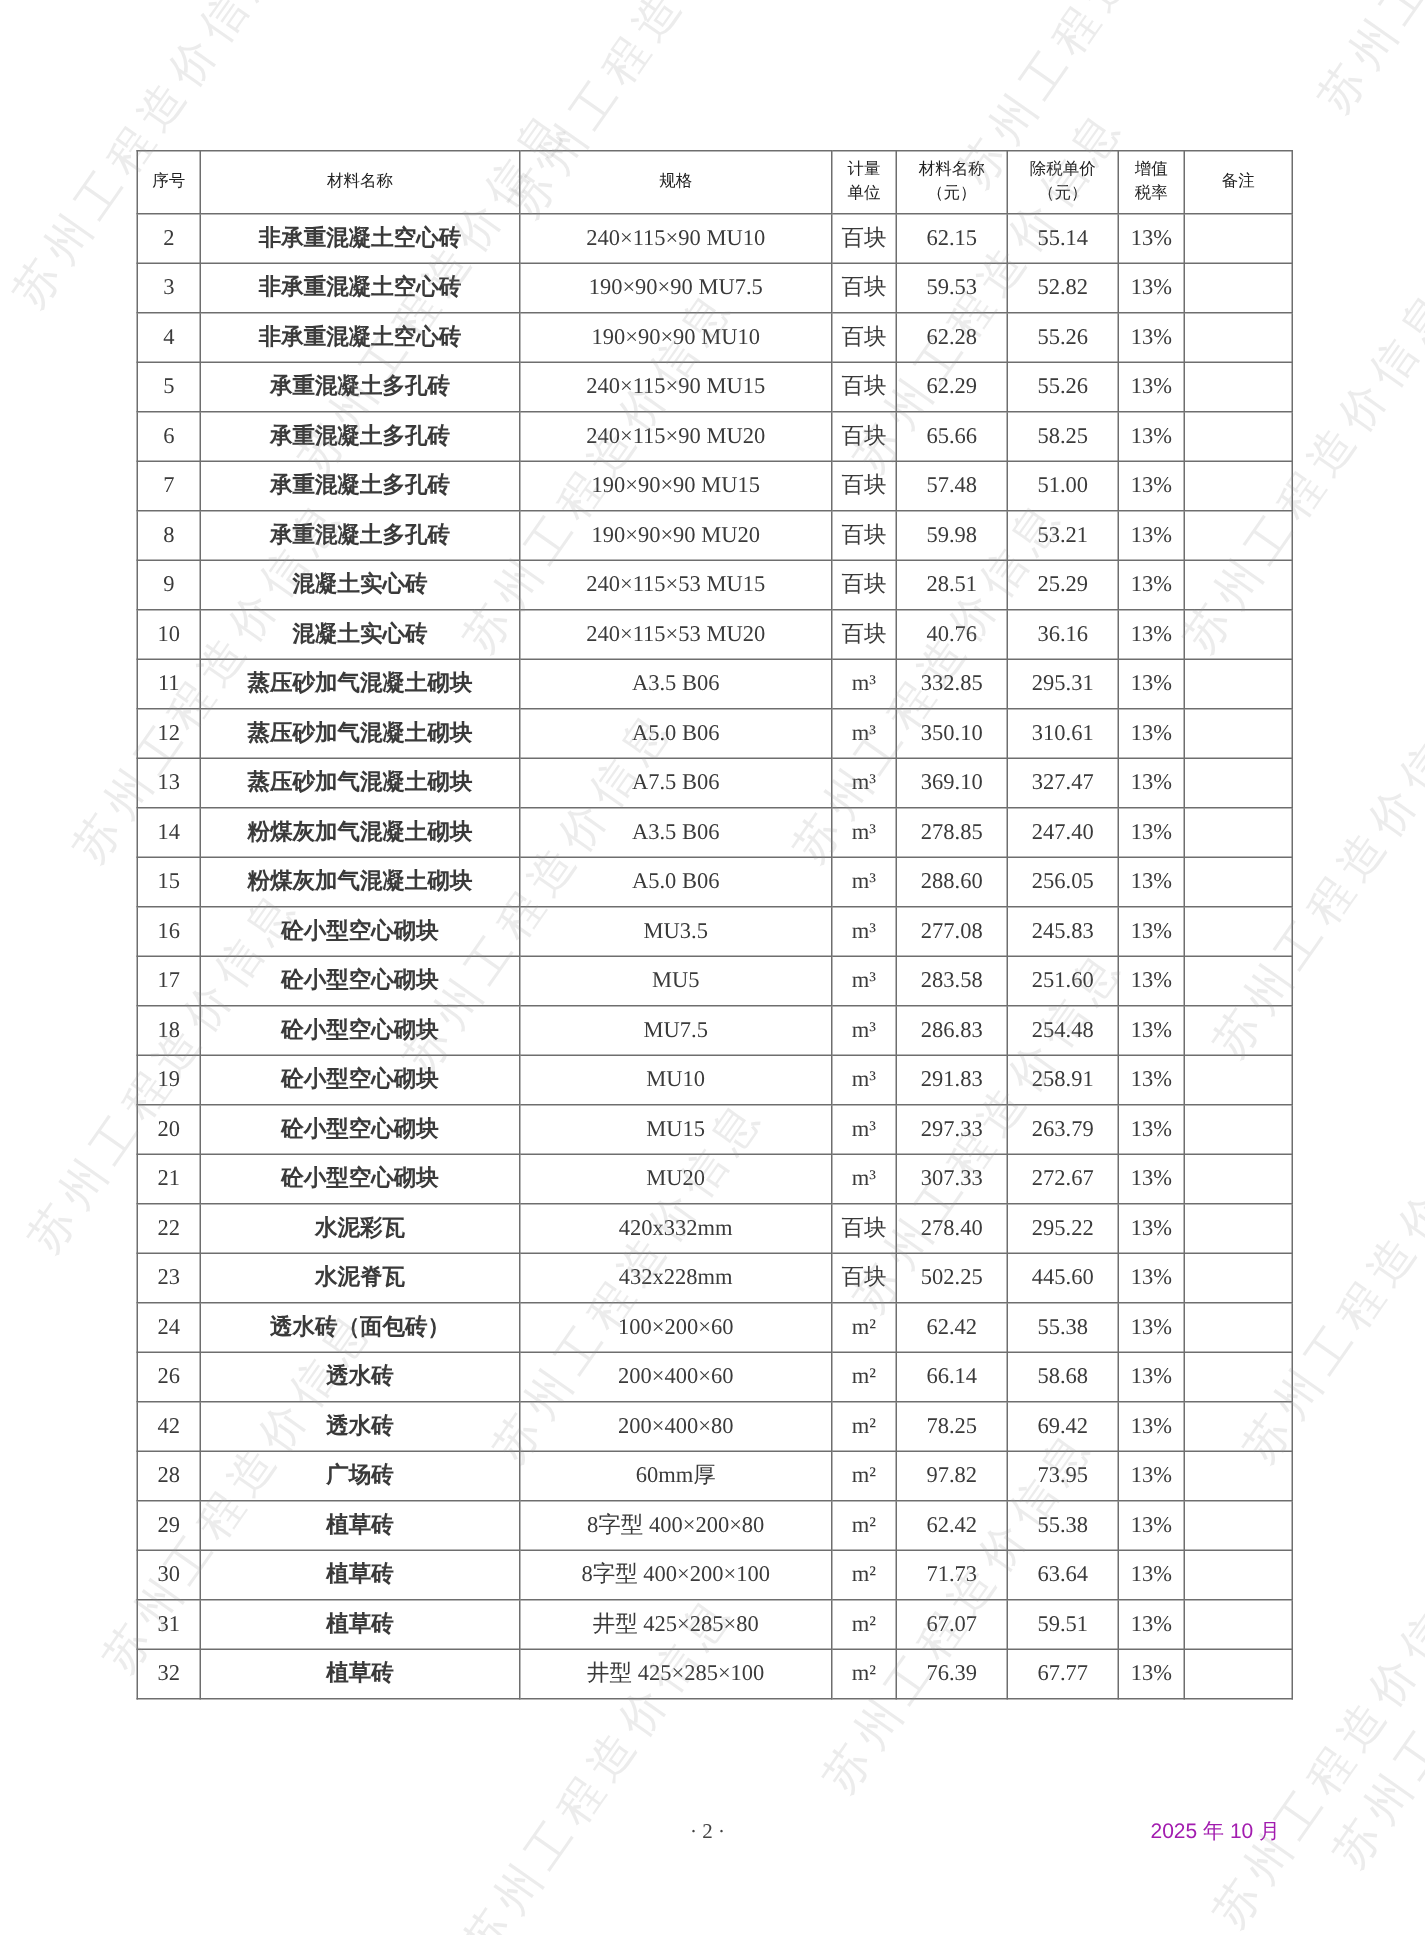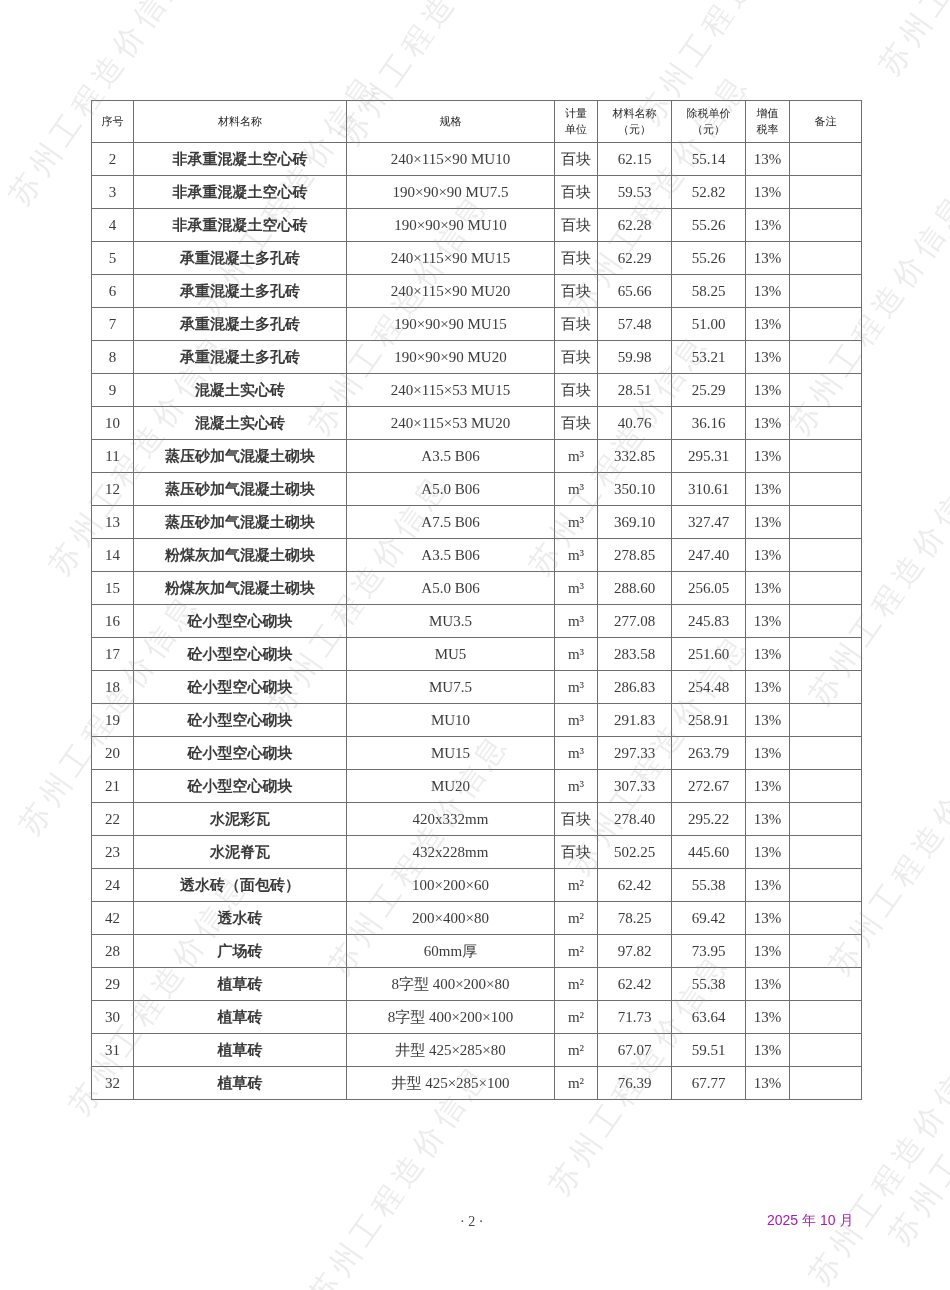--- a/index.html
+++ b/index.html
@@ -318,20 +318,30 @@
         <td class="idx">24</td>
         <td class="name">透水砖（面包砖）</td>
         <td class="spec">100×200×60</td>
         <td class="unit">m²</td>
         <td class="num">62.42</td>
         <td class="num">55.38</td>
         <td class="num">13%</td>
         <td class="rem"></td>
       </tr>
       <tr>
+        <td class="idx">26</td>
+        <td class="name">透水砖</td>
+        <td class="spec">200×400×60</td>
+        <td class="unit">m²</td>
+        <td class="num">66.14</td>
+        <td class="num">58.68</td>
+        <td class="num">13%</td>
+        <td class="rem"></td>
+      </tr>
+      <tr>
         <td class="idx">42</td>
         <td class="name">透水砖</td>
         <td class="spec">200×400×80</td>
         <td class="unit">m²</td>
         <td class="num">78.25</td>
         <td class="num">69.42</td>
         <td class="num">13%</td>
         <td class="rem"></td>
       </tr>
       <tr>

